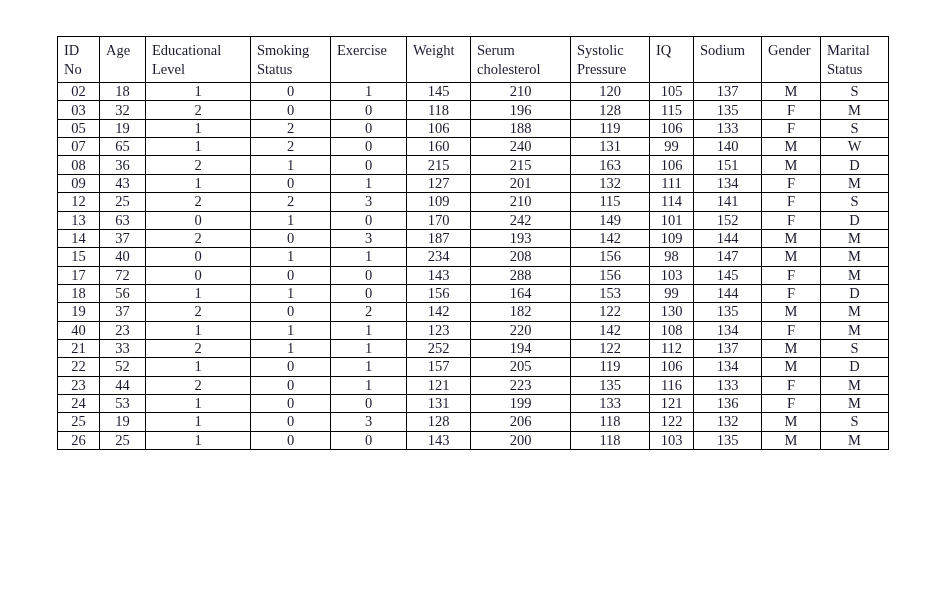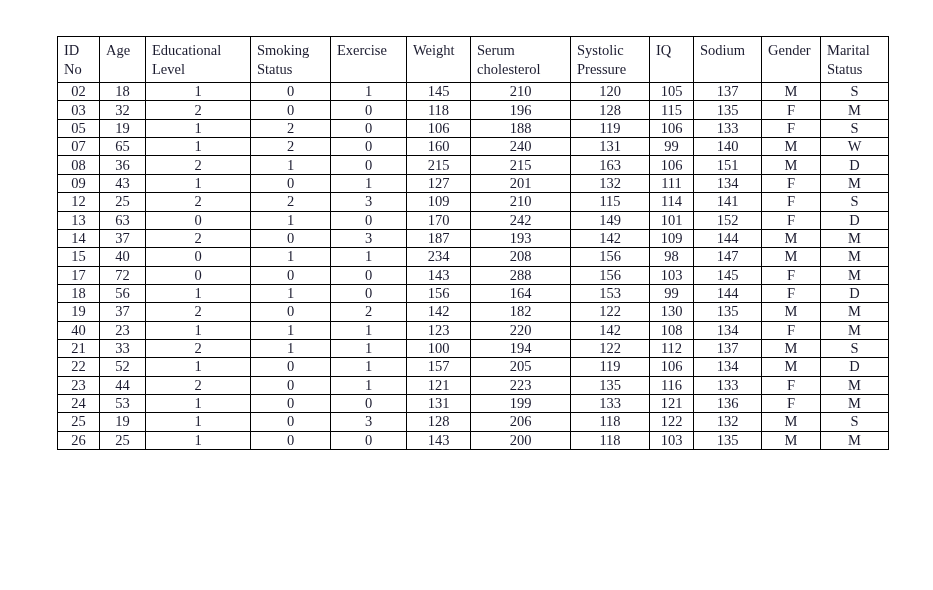--- a/index.html
+++ b/index.html
@@ -306,21 +306,21 @@
           <td>134</td>
           <td>F</td>
           <td>M</td>
         </tr>
         <tr>
           <td>21</td>
           <td>33</td>
           <td>2</td>
           <td>1</td>
           <td>1</td>
-          <td>100</td>
+          <td>252</td>
           <td>194</td>
           <td>122</td>
           <td>112</td>
           <td>137</td>
           <td>M</td>
           <td>S</td>
         </tr>
         <tr>
           <td>22</td>
           <td>52</td>

